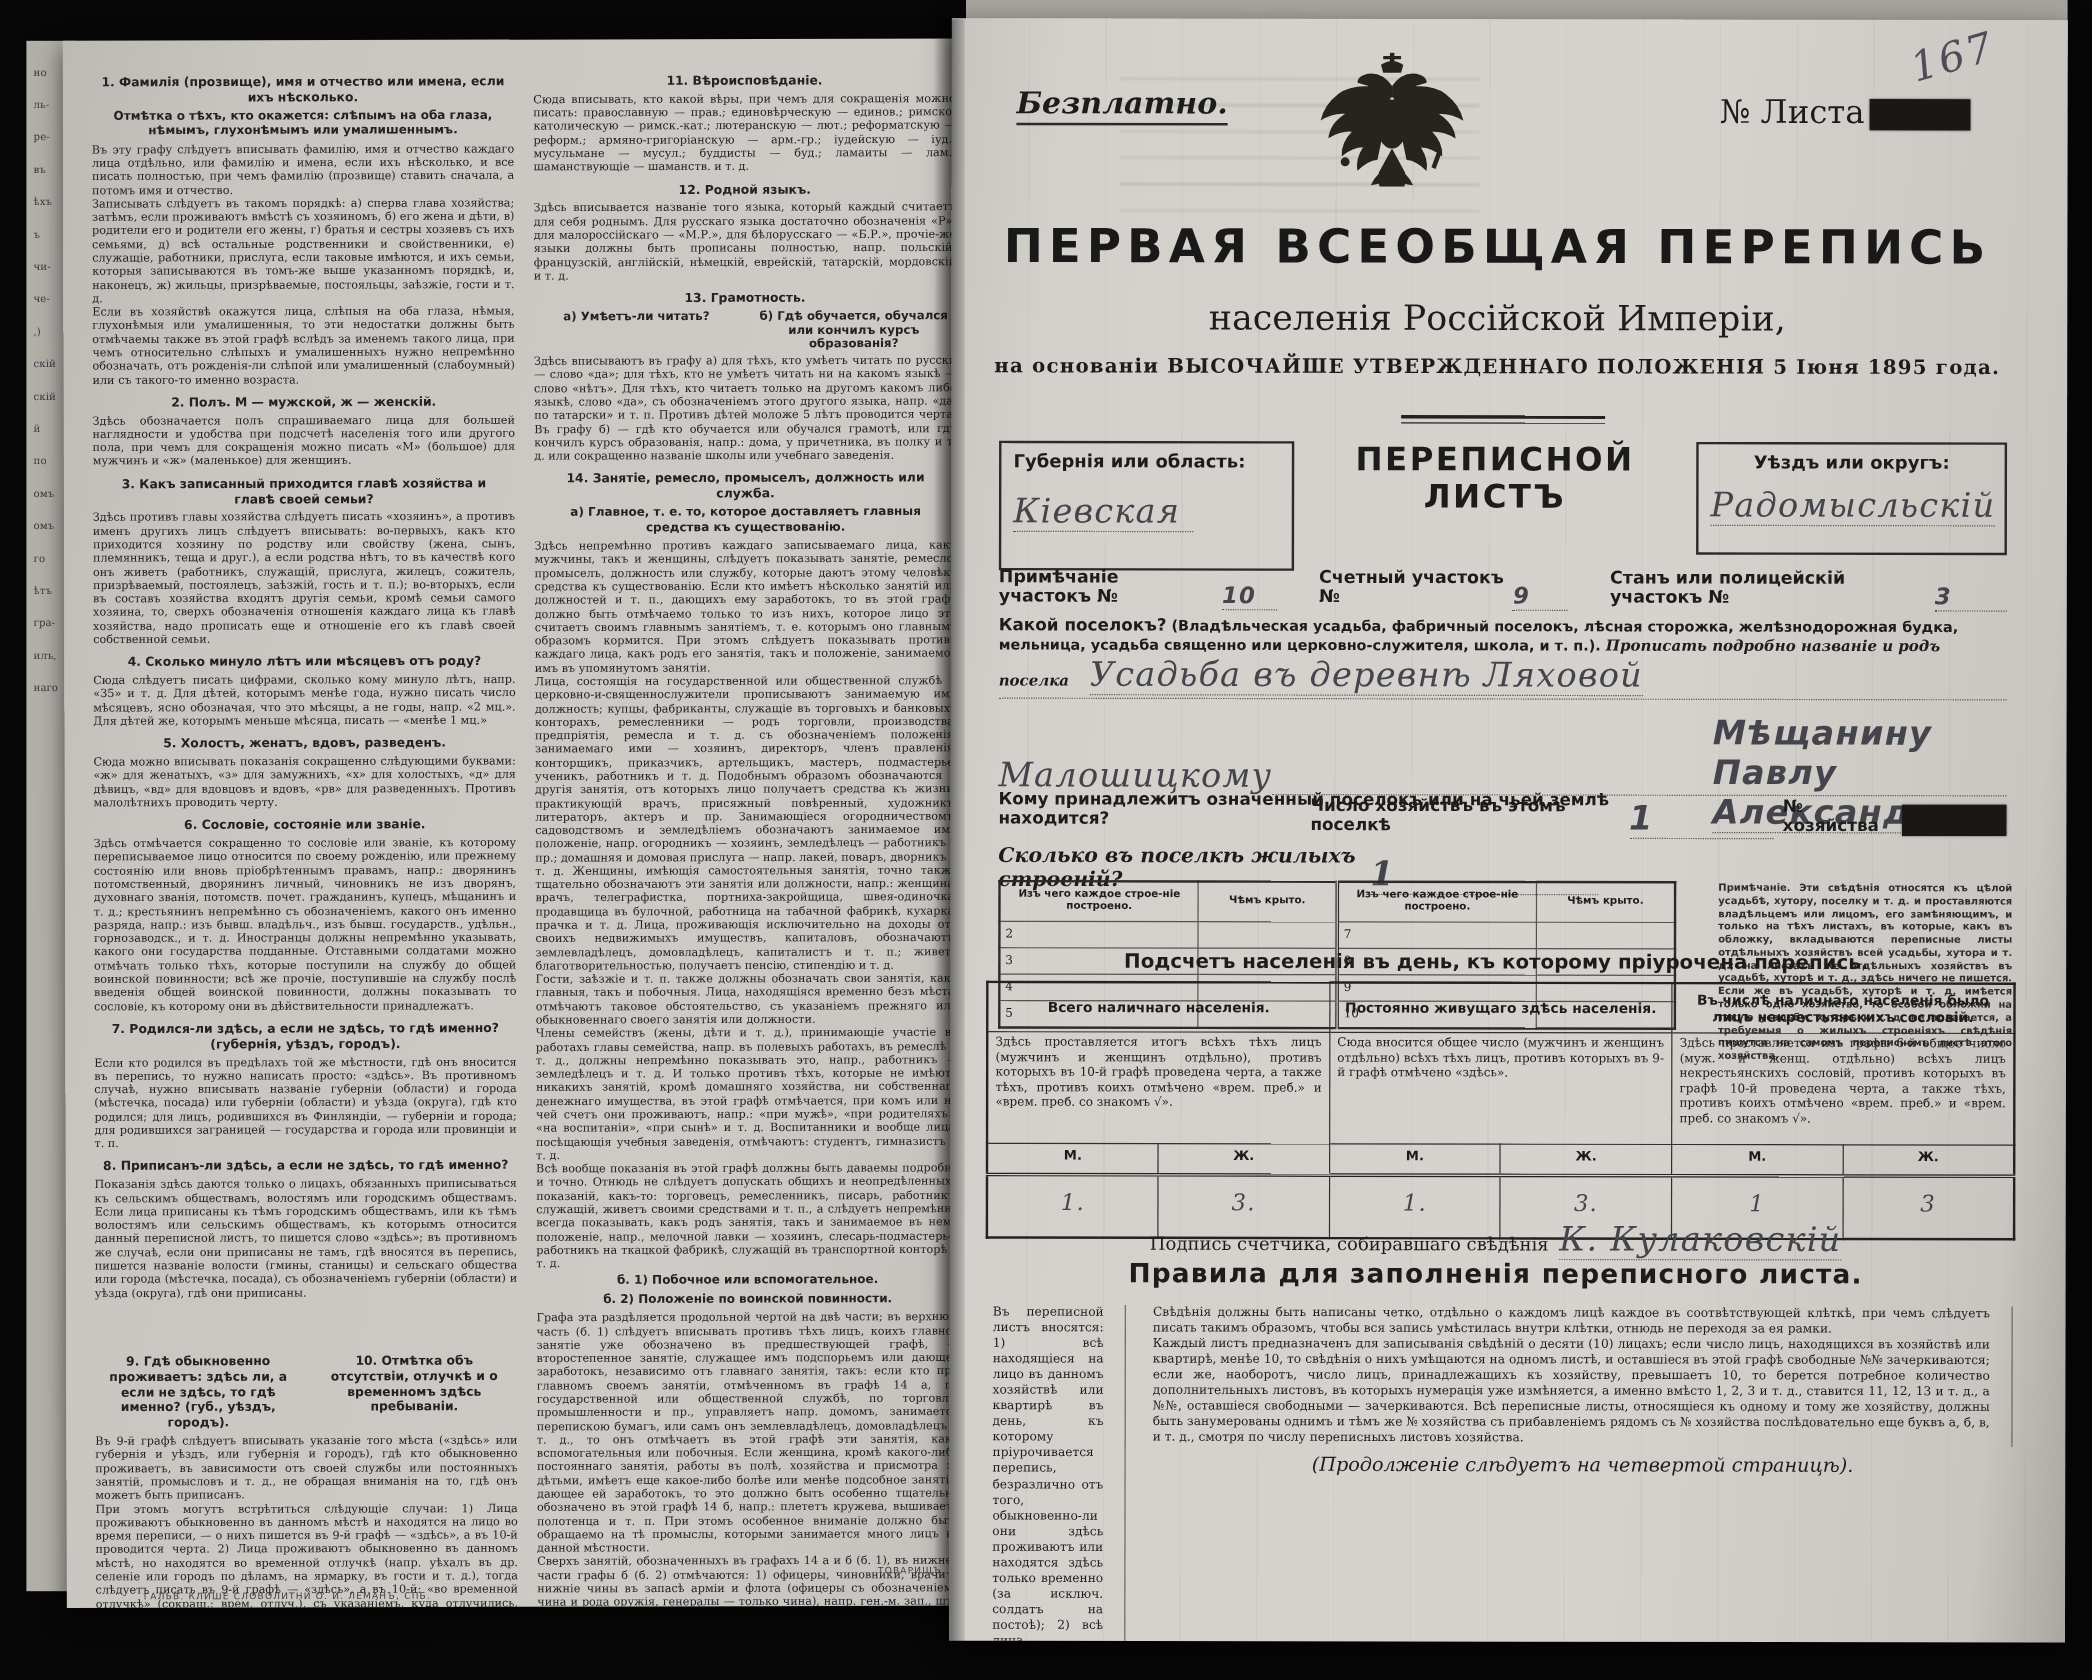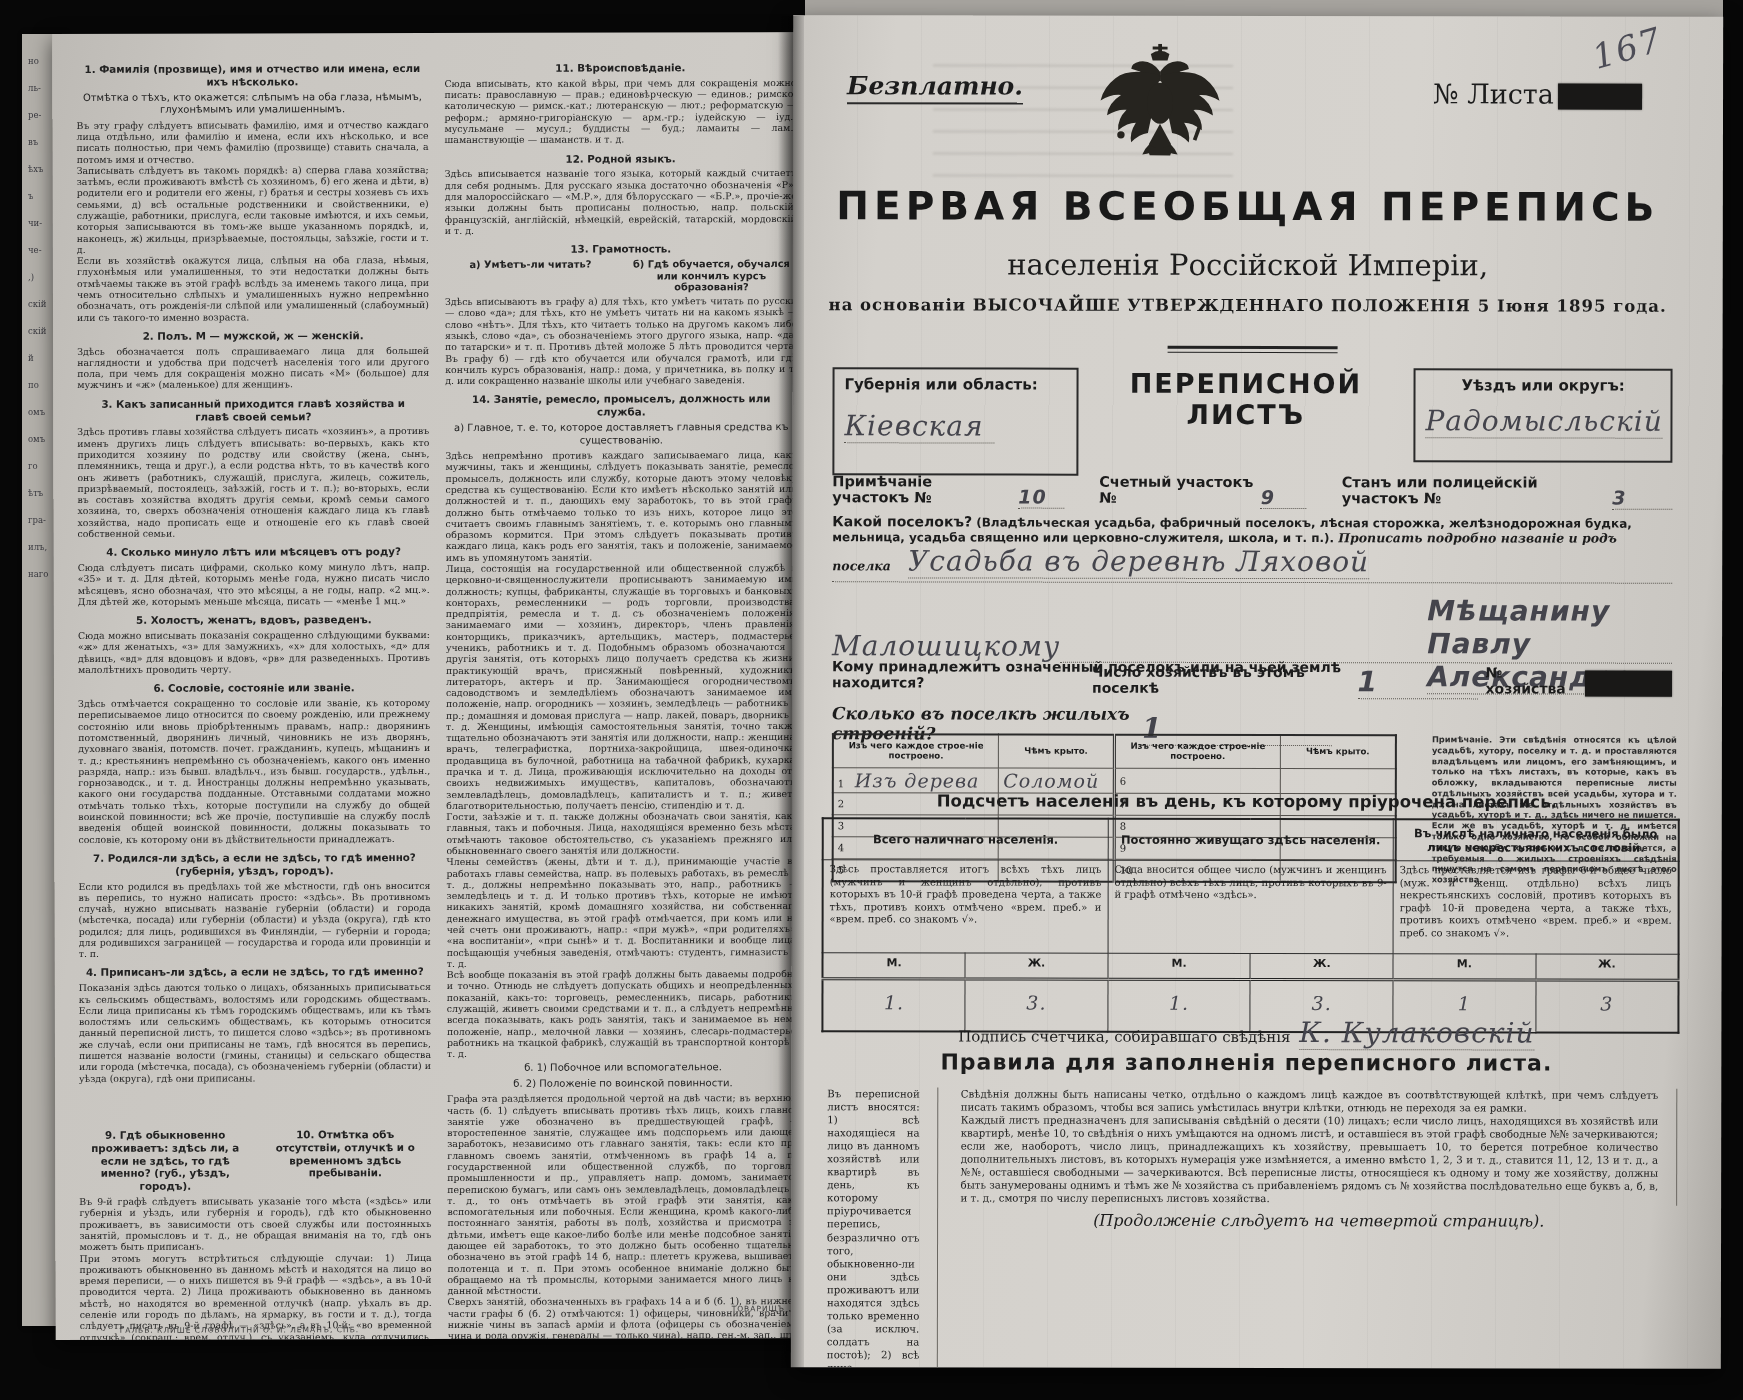--- a/index.html
+++ b/index.html
@@ -15,21 +15,21 @@
   .page-left{left:54px;top:33px;width:758px;height:1306px;background:linear-gradient(100deg,#bdbab5 0%,#c9c6c1 18%,#cecbc6 70%,#c4c1bc 100%);transform:rotate(-.15deg);box-shadow:0 6px 20px rgba(0,0,0,.6);}
   .page-right{left:792px;top:16px;width:930px;height:1352px;background:linear-gradient(95deg,#c7c4bf 0%,#d4d1cc 10%,#d6d3ce 60%,#c9c6c1 92%,#aaa7a2 100%);transform:rotate(.1deg);box-shadow:0 8px 22px rgba(0,0,0,.6);}
   .page-right::before{content:"";position:absolute;inset:0;background:repeating-linear-gradient(90deg,rgba(80,80,80,.05) 0 1px,transparent 1px 64px);pointer-events:none;}
   .gutter{position:absolute;left:778px;top:16px;width:26px;height:1352px;background:linear-gradient(to right,rgba(0,0,0,0) 0%,rgba(0,0,0,.45) 55%,rgba(0,0,0,.1) 100%);}
   .bleed{position:absolute;left:140px;top:40px;width:300px;height:130px;opacity:.18;background:repeating-linear-gradient(0deg,transparent 0 9px,#6a675f 9px 11px,transparent 11px 22px);filter:blur(1px);}
 
   
   .cols{display:flex;gap:16px;padding:22px 12px 0 24px;}
   .col{width:352px;font-size:9.4px;line-height:1.2;color:#222;}
   .sec-h{font-family:"DejaVu Sans",sans-serif;font-weight:bold;font-size:10.3px;line-height:1.25;text-align:center;margin:7px 6px 3px;}
-  .sec-sub{font-family:"DejaVu Sans",sans-serif;font-weight:normal;font-size:10px;line-height:1.25;text-align:center;margin:3px 4px;}
+  .sec-sub{font-family:"DejaVu Sans",sans-serif;font-weight:bold;font-size:10px;line-height:1.25;text-align:center;margin:3px 4px;}
   .sec-b{text-align:justify;white-space:pre-line;}
   .two-heads{display:flex;gap:8px;border-bottom:0;}
   .two-heads>div{flex:1;margin-top:45px;}
   .lit-cols{display:flex;gap:10px;margin:2px 0;}
   .lit-cols>div{flex:1;font-family:"DejaVu Sans",sans-serif;font-weight:bold;font-size:9.8px;text-align:center;}
   .imprint{position:absolute;font-family:"DejaVu Sans",sans-serif;font-size:7.5px;letter-spacing:1px;color:#3b3b3b;}
   .imprint-l{left:64px;top:1292px;}
   .imprint-r{left:676px;top:1272px;white-space:nowrap;}
 
   
@@ -139,21 +139,21 @@
         <div class="sec-h">3. Какъ записанный приходится главѣ хозяйства и главѣ своей семьи?</div>
         <div class="sec-b">Здѣсь противъ главы хозяйства слѣдуетъ писать «хозяинъ», а противъ именъ другихъ лицъ слѣдуетъ вписывать: во-первыхъ, какъ кто приходится хозяину по родству или свойству (жена, сынъ, племянникъ, теща и друг.), а если родства нѣтъ, то въ качествѣ кого онъ живетъ (работникъ, служащій, прислуга, жилецъ, сожитель, призрѣваемый, постоялецъ, заѣзжій, гость и т. п.); во-вторыхъ, если въ составъ хозяйства входятъ другія семьи, кромѣ семьи самого хозяина, то, сверхъ обозначенія отношенія каждаго лица къ главѣ хозяйства, надо прописать еще и отношеніе его къ главѣ своей собственной семьи.</div>
         <div class="sec-h">4. Сколько минуло лѣтъ или мѣсяцевъ отъ роду?</div>
         <div class="sec-b">Сюда слѣдуетъ писать цифрами, сколько кому минуло лѣтъ, напр. «35» и т. д. Для дѣтей, которымъ менѣе года, нужно писать число мѣсяцевъ, ясно обозначая, что это мѣсяцы, а не годы, напр. «2 мц.». Для дѣтей же, которымъ меньше мѣсяца, писать — «менѣе 1 мц.»</div>
         <div class="sec-h">5. Холостъ, женатъ, вдовъ, разведенъ.</div>
         <div class="sec-b">Сюда можно вписывать показанія сокращенно слѣдующими буквами: «ж» для женатыхъ, «з» для замужнихъ, «х» для холостыхъ, «д» для дѣвицъ, «вд» для вдовцовъ и вдовъ, «рв» для разведенныхъ. Противъ малолѣтнихъ проводить черту.</div>
         <div class="sec-h">6. Сословіе, состояніе или званіе.</div>
         <div class="sec-b">Здѣсь отмѣчается сокращенно то сословіе или званіе, къ которому переписываемое лицо относится по своему рожденію, или прежнему состоянію или вновь пріобрѣтеннымъ правамъ, напр.: дворянинъ потомственный, дворянинъ личный, чиновникъ не изъ дворянъ, духовнаго званія, потомств. почет. гражданинъ, купецъ, мѣщанинъ и т. д.; крестьянинъ непремѣнно съ обозначеніемъ, какого онъ именно разряда, напр.: изъ бывш. владѣльч., изъ бывш. государств., удѣльн., горнозаводск., и т. д. Иностранцы должны непремѣнно указывать, какого они государства подданные. Отставными солдатами можно отмѣчать только тѣхъ, которые поступили на службу до общей воинской повинности; всѣ же прочіе, поступившіе на службу послѣ введенія общей воинской повинности, должны показывать то сословіе, къ которому они въ дѣйствительности принадлежатъ.</div>
         <div class="sec-h">7. Родился-ли здѣсь, а если не здѣсь, то гдѣ именно? (губернія, уѣздъ, городъ).</div>
         <div class="sec-b">Если кто родился въ предѣлахъ той же мѣстности, гдѣ онъ вносится въ перепись, то нужно написать просто: «здѣсь». Въ противномъ случаѣ, нужно вписывать названіе губерніи (области) и города (мѣстечка, посада) или губерніи (области) и уѣзда (округа), гдѣ кто родился; для лицъ, родившихся въ Финляндіи, — губерніи и города; для родившихся заграницей — государства и города или провинціи и т. п.</div>
-        <div class="sec-h">4. Приписанъ-ли здѣсь, а если не здѣсь, то гдѣ именно?</div>
+        <div class="sec-h">8. Приписанъ-ли здѣсь, а если не здѣсь, то гдѣ именно?</div>
         <div class="sec-b">Показанія здѣсь даются только о лицахъ, обязанныхъ приписываться къ сельскимъ обществамъ, волостямъ или городскимъ обществамъ. Если лица приписаны къ тѣмъ городскимъ обществамъ, или къ тѣмъ волостямъ или сельскимъ обществамъ, къ которымъ относится данный переписной листъ, то пишется слово «здѣсь»; въ противномъ же случаѣ, если они приписаны не тамъ, гдѣ вносятся въ перепись, пишется названіе волости (гмины, станицы) и сельскаго общества или города (мѣстечка, посада), съ обозначеніемъ губерніи (области) и уѣзда (округа), гдѣ они приписаны.</div>
         <div class="two-heads">
           <div class="sec-h">9. Гдѣ обыкновенно проживаетъ: здѣсь ли, а если не здѣсь, то гдѣ именно? (губ., уѣздъ, городъ).</div>
           <div class="sec-h">10. Отмѣтка объ отсутствіи, отлучкѣ и о временномъ здѣсь пребываніи.</div>
         </div>
         <div class="sec-b">Въ 9-й графѣ слѣдуетъ вписывать указаніе того мѣста («здѣсь» или губернія и уѣздъ, или губернія и городъ), гдѣ кто обыкновенно проживаетъ, въ зависимости отъ своей службы или постоянныхъ занятій, промысловъ и т. д., не обращая вниманія на то, гдѣ онъ можетъ быть приписанъ.
 При этомъ могутъ встрѣтиться слѣдующіе случаи: 1) Лица проживаютъ обыкновенно въ данномъ мѣстѣ и находятся на лицо во время переписи, — о нихъ пишется въ 9-й графѣ — «здѣсь», а въ 10-й проводится черта. 2) Лица проживаютъ обыкновенно въ данномъ мѣстѣ, но находятся во временной отлучкѣ (напр. уѣхалъ въ др. селеніе или городъ по дѣламъ, на ярмарку, въ гости и т. д.), тогда слѣдуетъ писать въ 9-й графѣ — «здѣсь», а въ 10-й: «во временной отлучкѣ» (сокращ.: врем. отлуч.), съ указаніемъ, куда отлучились, напр. въ такой-то городъ, уѣздъ, заграницу, въ пути туда то, въ лѣсъ и т. д. 3) Не живущія обыкновенно въ данномъ мѣстѣ, а находящіяся въ немъ только кратковременно — по торговымъ, служебнымъ или инымъ дѣламъ, гостями и т. д., о нихъ пишется въ 9-й графѣ мѣсто ихъ обыкновеннаго проживанія — городъ или уѣздъ (округъ), губернія (обл.), а въ 10-й графѣ: «во временномъ пребываніи» (сокращ. врем. преб.). О лицахъ временно отлучившихся или временно пребывающихъ на срокъ менѣе 5 дней, къ указаннымъ отмѣткамъ о врем. отлуч. и врем. преб. прибавляютъ отмѣтку знакомъ √.</div>
       </div>
 
       <div class="col">
@@ -281,27 +281,20 @@
           <col style="width:115px">
         </colgroup>
       <tbody>
           <tr>
         <th>Изъ чего каждое строе-ніе построено.</th>
         <th>Чѣмъ крыто.</th>
         <th class="dbl">Изъ чего каждое строе-ніе построено.</th>
         <th>Чѣмъ крыто.</th>
       </tr>
       <tr>
-        <td><span class="num">1</span>
-            <span class="hand hand-md">Изъ дерева</span></td>
-        <td><span class="hand hand-md">Соломой</span></td>
-        <td class="dbl"><span class="num">6</span></td>
-        <td></td>
-      </tr>
-      <tr>
         <td><span class="num">2</span></td>
             <td></td>
         <td class="dbl"><span class="num">7</span></td>
             <td></td>
       </tr>
       <tr>
         <td><span class="num">3</span></td>
             <td></td>
         <td class="dbl"><span class="num">8</span></td>
             <td></td>

